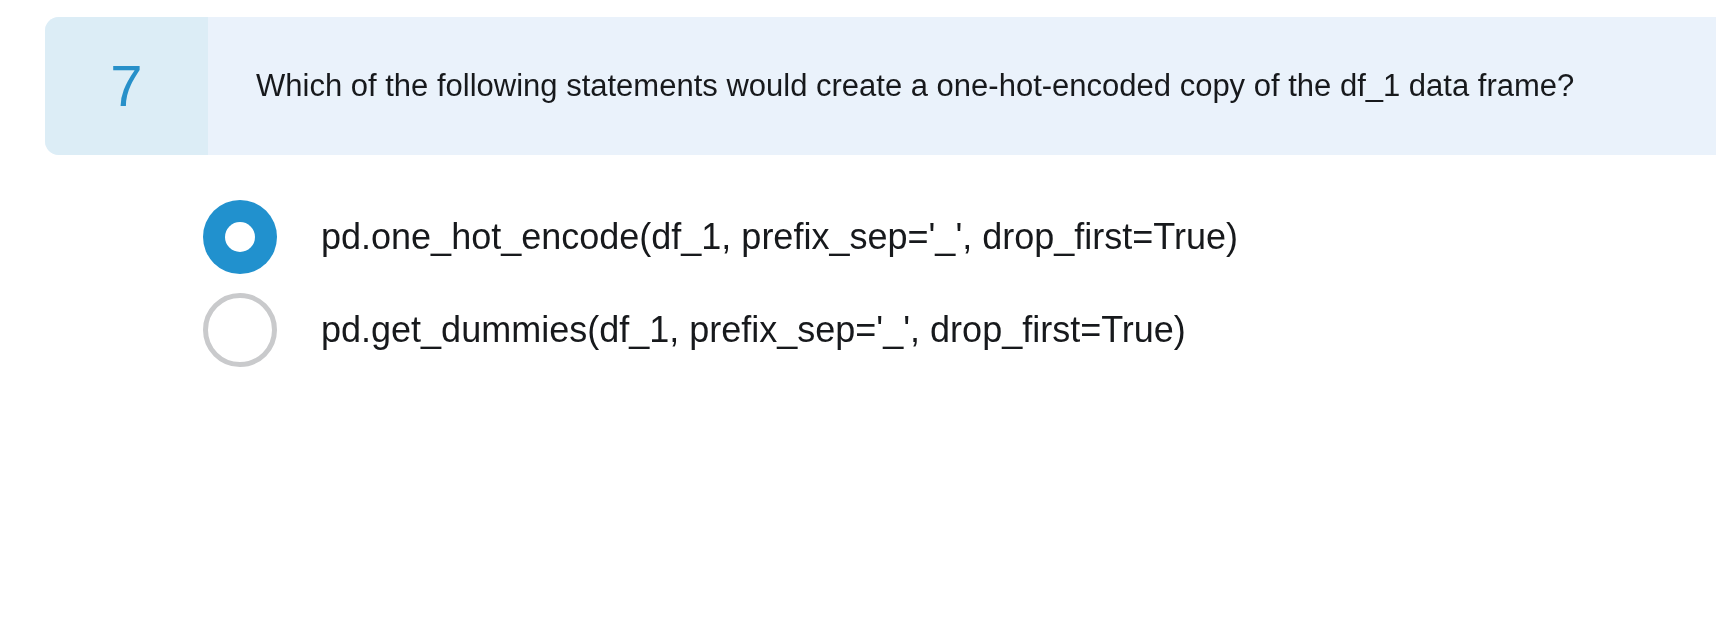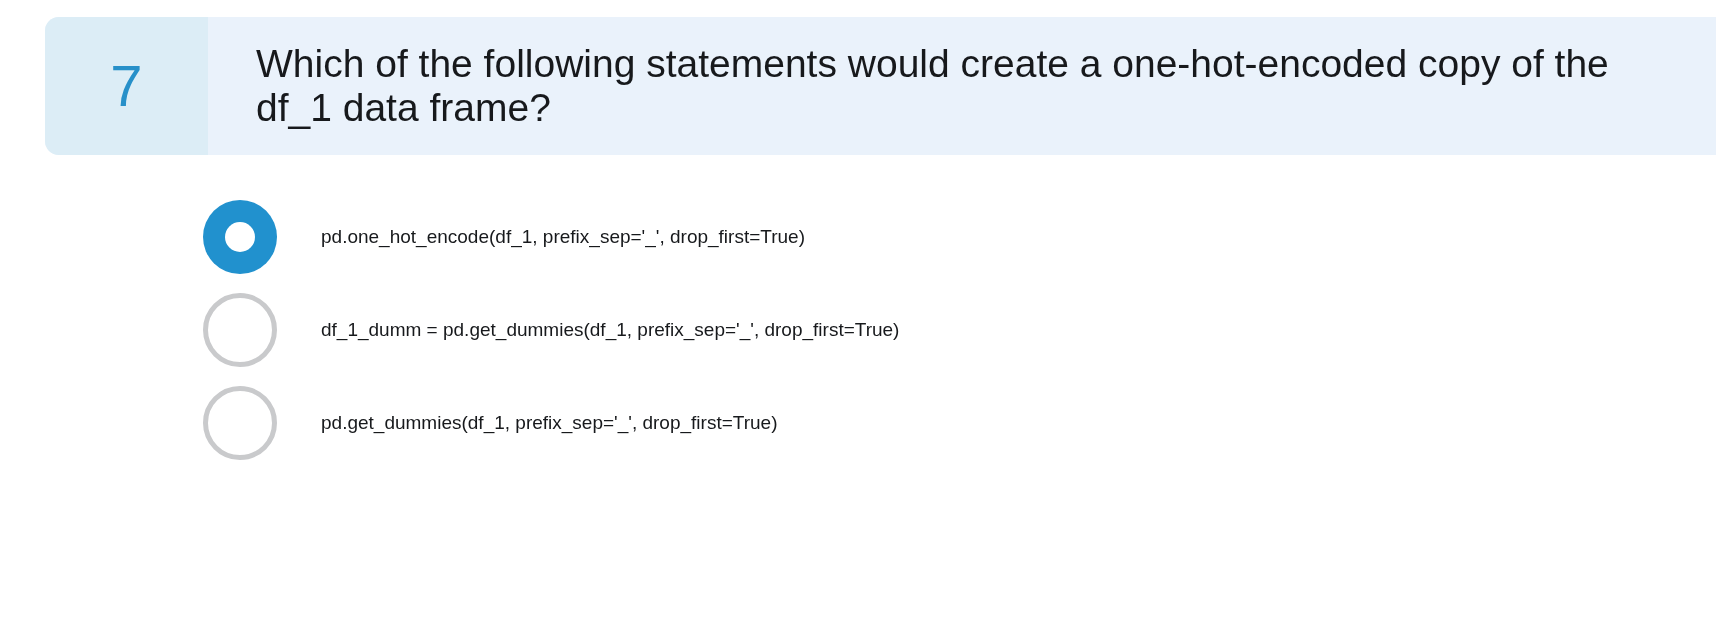--- a/index.html
+++ b/index.html
@@ -40,21 +40,21 @@
     line-height: 1;
     color: var(--accent-blue, #2790C9);
     font-weight: 400;
   }
 
   .question-text {
     display: flex;
     align-items: center;
     padding-left: 48px;
     padding-right: 40px;
-    font-size: 39px;
+    font-size: 31px;
     color: var(--text, #17191C);
   }
 
   .options {
     position: absolute;
     left: 203px;
     top: 200px;
     display: flex;
     flex-direction: column;
     gap: 19px;
@@ -88,21 +88,21 @@
 
   .radio.selected::after {
     content: "";
     width: 30px;
     height: 30px;
     border-radius: 50%;
     background: #ffffff;
   }
 
   .option-label {
-    font-size: 19px;
+    font-size: 36px;
     color: var(--text, #17191C);
     white-space: nowrap;
     text-align: right;
   }
 </style>
 </head>
 <body>
 
 <div class="question-header">
   <div class="number-box">
@@ -112,23 +112,19 @@
 </div>
 
 <div class="options">
 
   <div class="option-row">
     <div class="radio selected"></div>
     <div class="option-label">pd.one_hot_encode(df_1, prefix_sep='_', drop_first=True)</div>
   </div>
 
 
-  <div class="option-row">
-    <div class="radio"></div>
-    <div class="option-label">df_1_dumm = pd.get_dummies(df_1, prefix_sep='_', drop_first=True)</div>
-  </div>
 
   <div class="option-row">
     <div class="radio"></div>
     <div class="option-label">pd.get_dummies(df_1, prefix_sep='_', drop_first=True)</div>
   </div>
 
 </div>
 
 </body></html>

